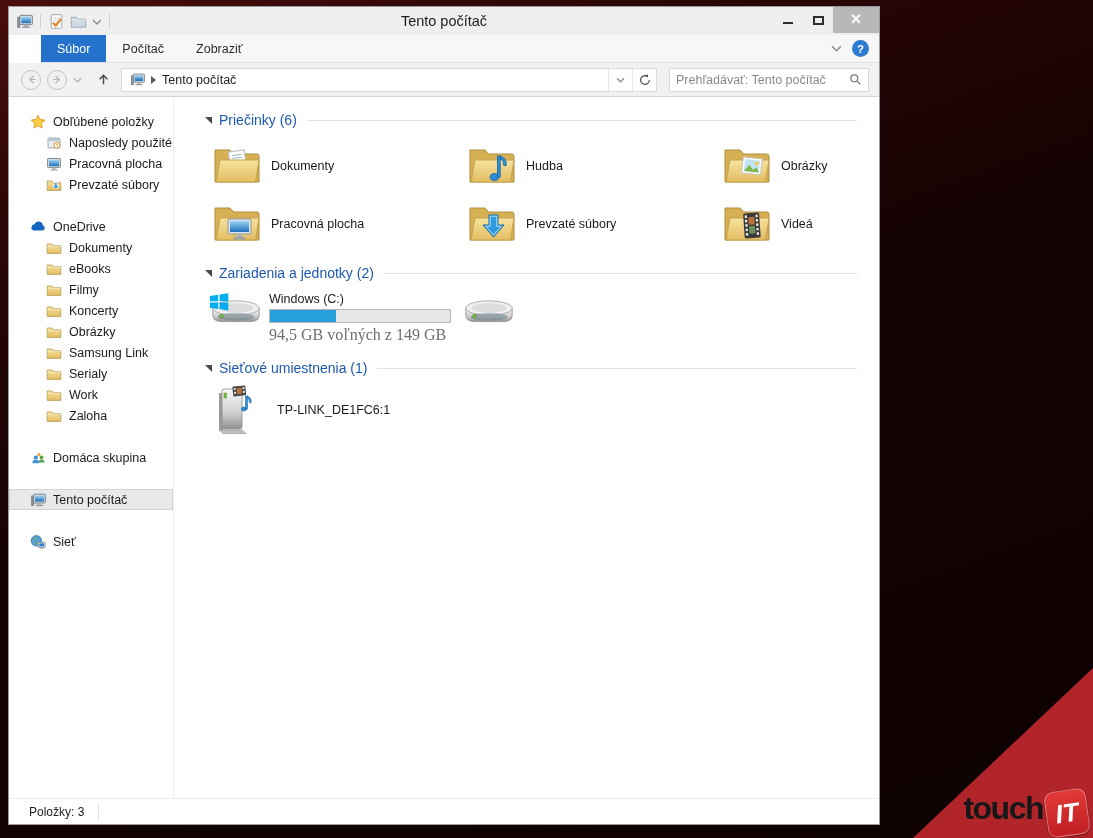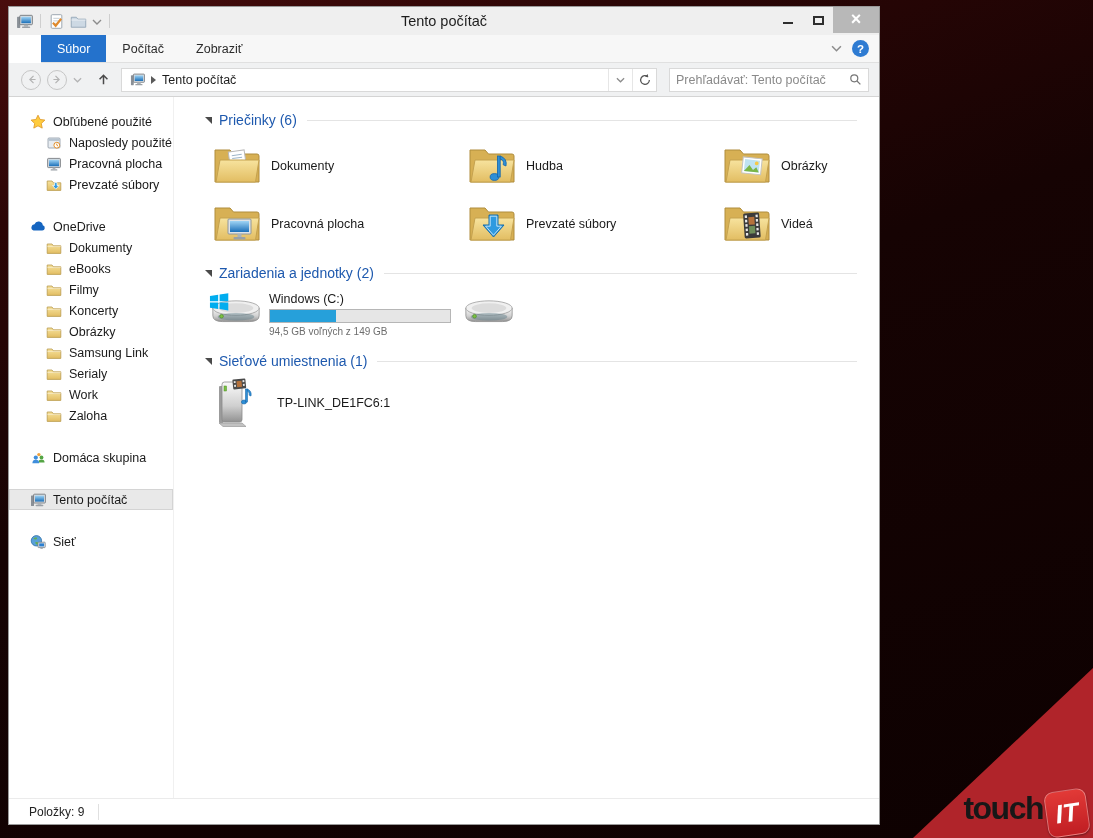--- a/index.html
+++ b/index.html
@@ -71,21 +71,21 @@
   .tile { display:flex; align-items:center; gap:10px; }
   .tile svg { flex:0 0 auto; }
   .tile-label { font-size:12.5px; color:#1a1a1a; }
 
   .drives-grid { display:flex; gap:8px; margin:8px 0 0 15px; }
   .drive-tile { width:245px; display:flex; gap:6px; }
   .drive-info { padding-top:2px; }
   .drive-name { font-size:12.5px; color:#1a1a1a; margin-bottom:3px; }
   .drive-bar { width:182px; height:14px; border:1px solid #b6b6b6; background:#e6e6e6; }
   .drive-fill { height:100%; background:#26a0da; }
-  .drive-free { font-size:10px; color:#6d6d6d; margin-top:3px; }
+  .drive-free { font-size:16px; color:#6d6d6d; margin-top:3px;font-family:Liberation Serif, serif; }
 
   .net-grid { margin:8px 0 0 19px; }
   .net-tile { display:flex; align-items:center; gap:24px; }
 
   
   .statusbar { height:26px; border-top:1px solid #ebebeb; display:flex; align-items:center; padding-left:20px; flex:0 0 auto; background:#fff; }
   .status-text { font-size:12px; color:#222; }
   .status-sep { width:1px; height:16px; background:#e0e0e0; margin-left:14px; }
 
   
@@ -417,21 +417,21 @@
     </div>
   </div>
 
   <div class="main">
 
     <div class="sidebar">
       <div class="side-row">
         <svg width="16" height="16">
             <use href="#sym-star"></use>
           </svg>
-        <span>Obľúbené použité</span>
+        <span>Obľúbené položky</span>
       </div>
       <div class="side-row lvl1">
         <svg width="16" height="16">
             <use href="#sym-recent"></use>
           </svg>
         <span>Naposledy použité</span>
       </div>
       <div class="side-row lvl1">
         <svg width="16" height="16">
             <use href="#sym-monitor"></use>
@@ -621,21 +621,21 @@
               <use href="#sym-media-device"></use>
             </svg>
           <span class="tile-label">TP-LINK_DE1FC6:1</span>
         </div>
       </div>
 
     </div>
   </div>
 
   <div class="statusbar">
-    <span class="status-text">Položky: 9</span>
+    <span class="status-text">Položky: 3</span>
     <span class="status-sep"></span>
   </div>
 </div>
 
 <div class="watermark">
   <span class="wm-text">touch</span>
   <span class="wm-badge">
     <span>IT</span>
   </span>
 </div>

